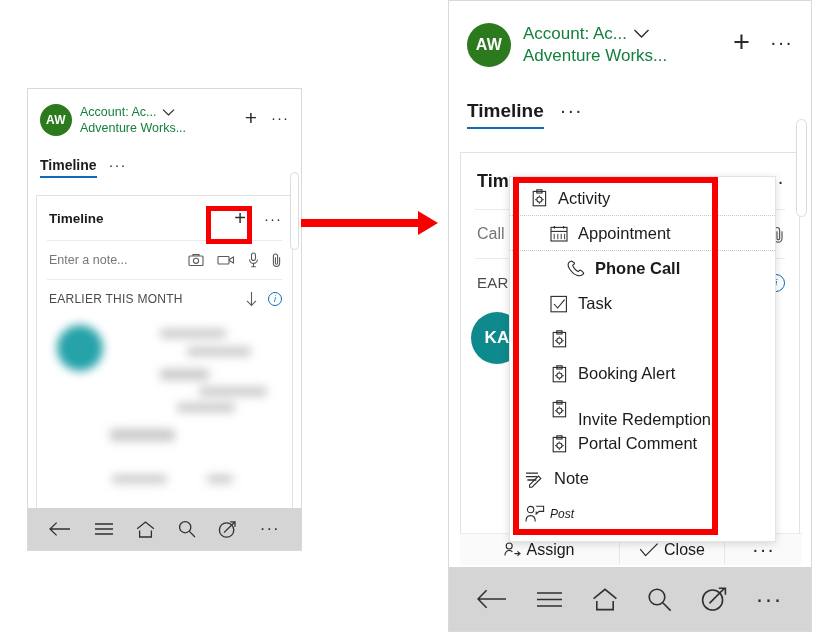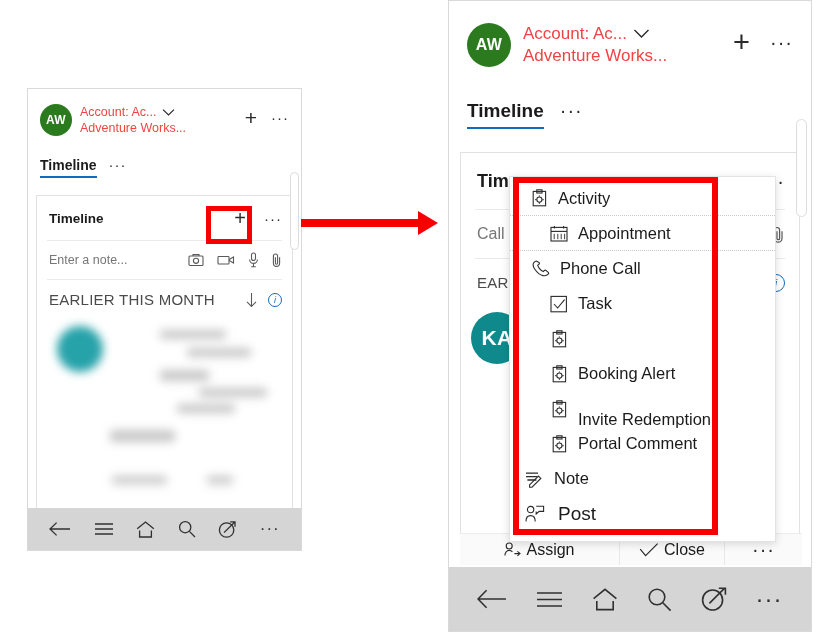--- a/index.html
+++ b/index.html
@@ -21,21 +21,21 @@
   }
   .navbar .nav-ico { color: #303030; display: flex; align-items: center; justify-content: center; }
 
   
   .rec-header { display: flex; align-items: flex-start; }
   .avatar {
     border-radius: 50%; background: #2b7a1e; color: #fff;
     display: flex; align-items: center; justify-content: center;
     font-weight: 600; letter-spacing: .3px; flex: none;
   }
-  .rec-title { color: #ef4444; line-height: 1.28; }
+  .rec-title { color: #15803d; line-height: 1.28; }
   .rec-title .row1 { display: flex; align-items: center; gap: 6px; white-space: nowrap; }
   .hdr-actions { margin-left: auto; display: flex; align-items: center; }
   .hdr-plus { color: #2b2b2b; font-weight: 300; }
   .ellipsis { color: #2b2b2b; letter-spacing: 1px; }
 
   
   .tabstrip { display: flex; align-items: baseline; }
   .tab { color: #1b1b1b; font-weight: 700; position: relative; }
   .tab .underline { position: absolute; left: 0; right: 0; bottom: -5px; height: 2px; background: #0f6cbd; }
 
@@ -161,21 +161,21 @@
             <span>
               <svg width="10" height="16" viewBox="0 0 10 16">
                   <path d="M7.6 5.2v6.1a3.1 3.1 0 0 1-6.2 0V4.1a2.1 2.1 0 0 1 4.2 0v7a1.1 1.1 0 0 1-2.2 0V5.2" fill="none" stroke="#5a5a5a" stroke-width="1.1"></path>
                 </svg>
             </span>
           </div>
         </div>
         <div class="divider" style="margin:0 10px;"></div>
 
         <div class="section-row" style="padding:11px 10px 6px 12px;">
-          <span style="font-size:15px;letter-spacing:.25px;text-align:right;">EARLIER THIS MONTH</span>
+          <span style="font-size:12px;letter-spacing:.25px;text-align:right;">EARLIER THIS MONTH</span>
           <div class="section-actions">
             <span>
               <svg width="13" height="16" viewBox="0 0 13 16">
                   <path d="M6.5 1v13M2 9.8l4.5 4.6L11 9.8" fill="none" stroke="#5a5a5a" stroke-width="1.1"></path>
                 </svg>
             </span>
             <span class="info-circle" style="width:14px;height:14px;font-size:9px;">
               <span>i</span>
             </span>
           </div>
@@ -302,21 +302,21 @@
                   <path d="M8 1v16M2.6 11.8L8 17.4l5.4-5.6" fill="none" stroke="#5a5a5a" stroke-width="1.2"></path>
                 </svg>
             </span>
             <span class="info-circle" style="width:18px;height:18px;font-size:11px;">
               <span>i</span>
             </span>
           </div>
         </div>
 
         <div style="position:relative;height:120px;margin-top:10px;">
-          <div class="avatar" style="position:absolute;left:10px;top:2px;width:52px;height:52px;font-size:21px;background:#0f8a8c;">
+          <div class="avatar" style="position:absolute;left:10px;top:2px;width:52px;height:52px;font-size:17px;background:#0f8a8c;">
             <span>KA</span>
           </div>
           <div style="position:absolute;left:277px;top:80px;font-size:16px;color:#4a4a4a;">8,</div>
         </div>
       </div>
 
       <div class="cmdbar" style="left:11px;width:342px;top:532px;height:32px;">
         <div class="cmdbtn" style="width:160px;">
           <span>
             <svg width="17" height="15" viewBox="0 0 17 15">
@@ -360,21 +360,21 @@
               <svg width="18" height="17" viewBox="0 0 18 17">
                   <rect x="1" y="2.4" width="16" height="13.6" fill="none" stroke="#2b2b2b" stroke-width="1.1"></rect>
                   <path d="M1 6.4h16" stroke="#2b2b2b" stroke-width="1.1"></path>
                   <path d="M4.4 1v2.4M13.6 1v2.4" stroke="#2b2b2b" stroke-width="1.1"></path>
                   <path d="M4.2 8.8v5.4M7.8 8.8v5.4M11.2 8.8v5.4M14.6 8.8v5.4" stroke="#2b2b2b" stroke-width=".9"></path>
                 </svg>
             </span>
             <span style="font-size:16.5px;margin-left:8px;">Appointment</span>
           </div>
 
-          <div class="mi" style="height:35px;padding-left:20px;">
+          <div class="mi" style="height:35px;padding-left:55px;font-weight:bold;">
             <span class="mi-ico" style="width:22px;">
               <svg width="19" height="18" viewBox="0 0 19 18">
                   <path d="M2.2 2.2c-1.5 1.6-1.5 4 .6 7 2.1 3 5.6 5.8 8.2 6.4 2.2.5 4-.1 5.2-1.4.6-.6.6-1.2 0-1.8l-2.2-2c-.6-.5-1.2-.4-1.8.2l-.9 1c-1.2-.4-2.6-1.5-3.8-3-1-1.3-1.6-2.5-1.8-3.4l1.1-.8c.7-.5.8-1.1.3-1.8L5.2 1.6c-.5-.7-1.2-.8-1.8-.2z" fill="none" stroke="#2b2b2b" stroke-width="1.1"></path>
                 </svg>
             </span>
             <span style="font-size:16.5px;margin-left:8px;">Phone Call</span>
           </div>
 
           <div class="mi" style="height:35px;padding-left:38px;">
             <span class="mi-ico" style="width:22px;">
@@ -444,21 +444,21 @@
           </div>
 
           <div class="mi" style="height:35px;padding-left:14px;">
             <span class="mi-ico" style="width:22px;">
               <svg width="20" height="18" viewBox="0 0 20 18">
                   <circle cx="5.6" cy="4.6" r="3.2" fill="none" stroke="#2b2b2b" stroke-width="1.1"></circle>
                   <path d="M1 16.4c0-3.6 2-5.8 4.6-5.8 2.6 0 4.6 2.2 4.6 5.8" fill="none" stroke="#2b2b2b" stroke-width="1.1"></path>
                   <path d="M11.2 1.2h7.4v5.2h-4.4l-3 2.6V6.4" fill="none" stroke="#2b2b2b" stroke-width="1.1"></path>
                 </svg>
             </span>
-            <span style="font-size:19px;margin-left:12px;">Post</span>
+            <span style="font-size:12px;margin-left:4px;font-style:italic;">Post</span>
           </div>
         </div>
       </div>
 
       <div class="redbox" style="left:64px; top:176px; width:205px; height:358px;"></div>
 
       <div class="scrollpill" style="right:4px;top:118px;width:11px;height:98px;"></div>
     </div>
 
     <div class="navbar" style="height:64px;padding:0 14px;">

